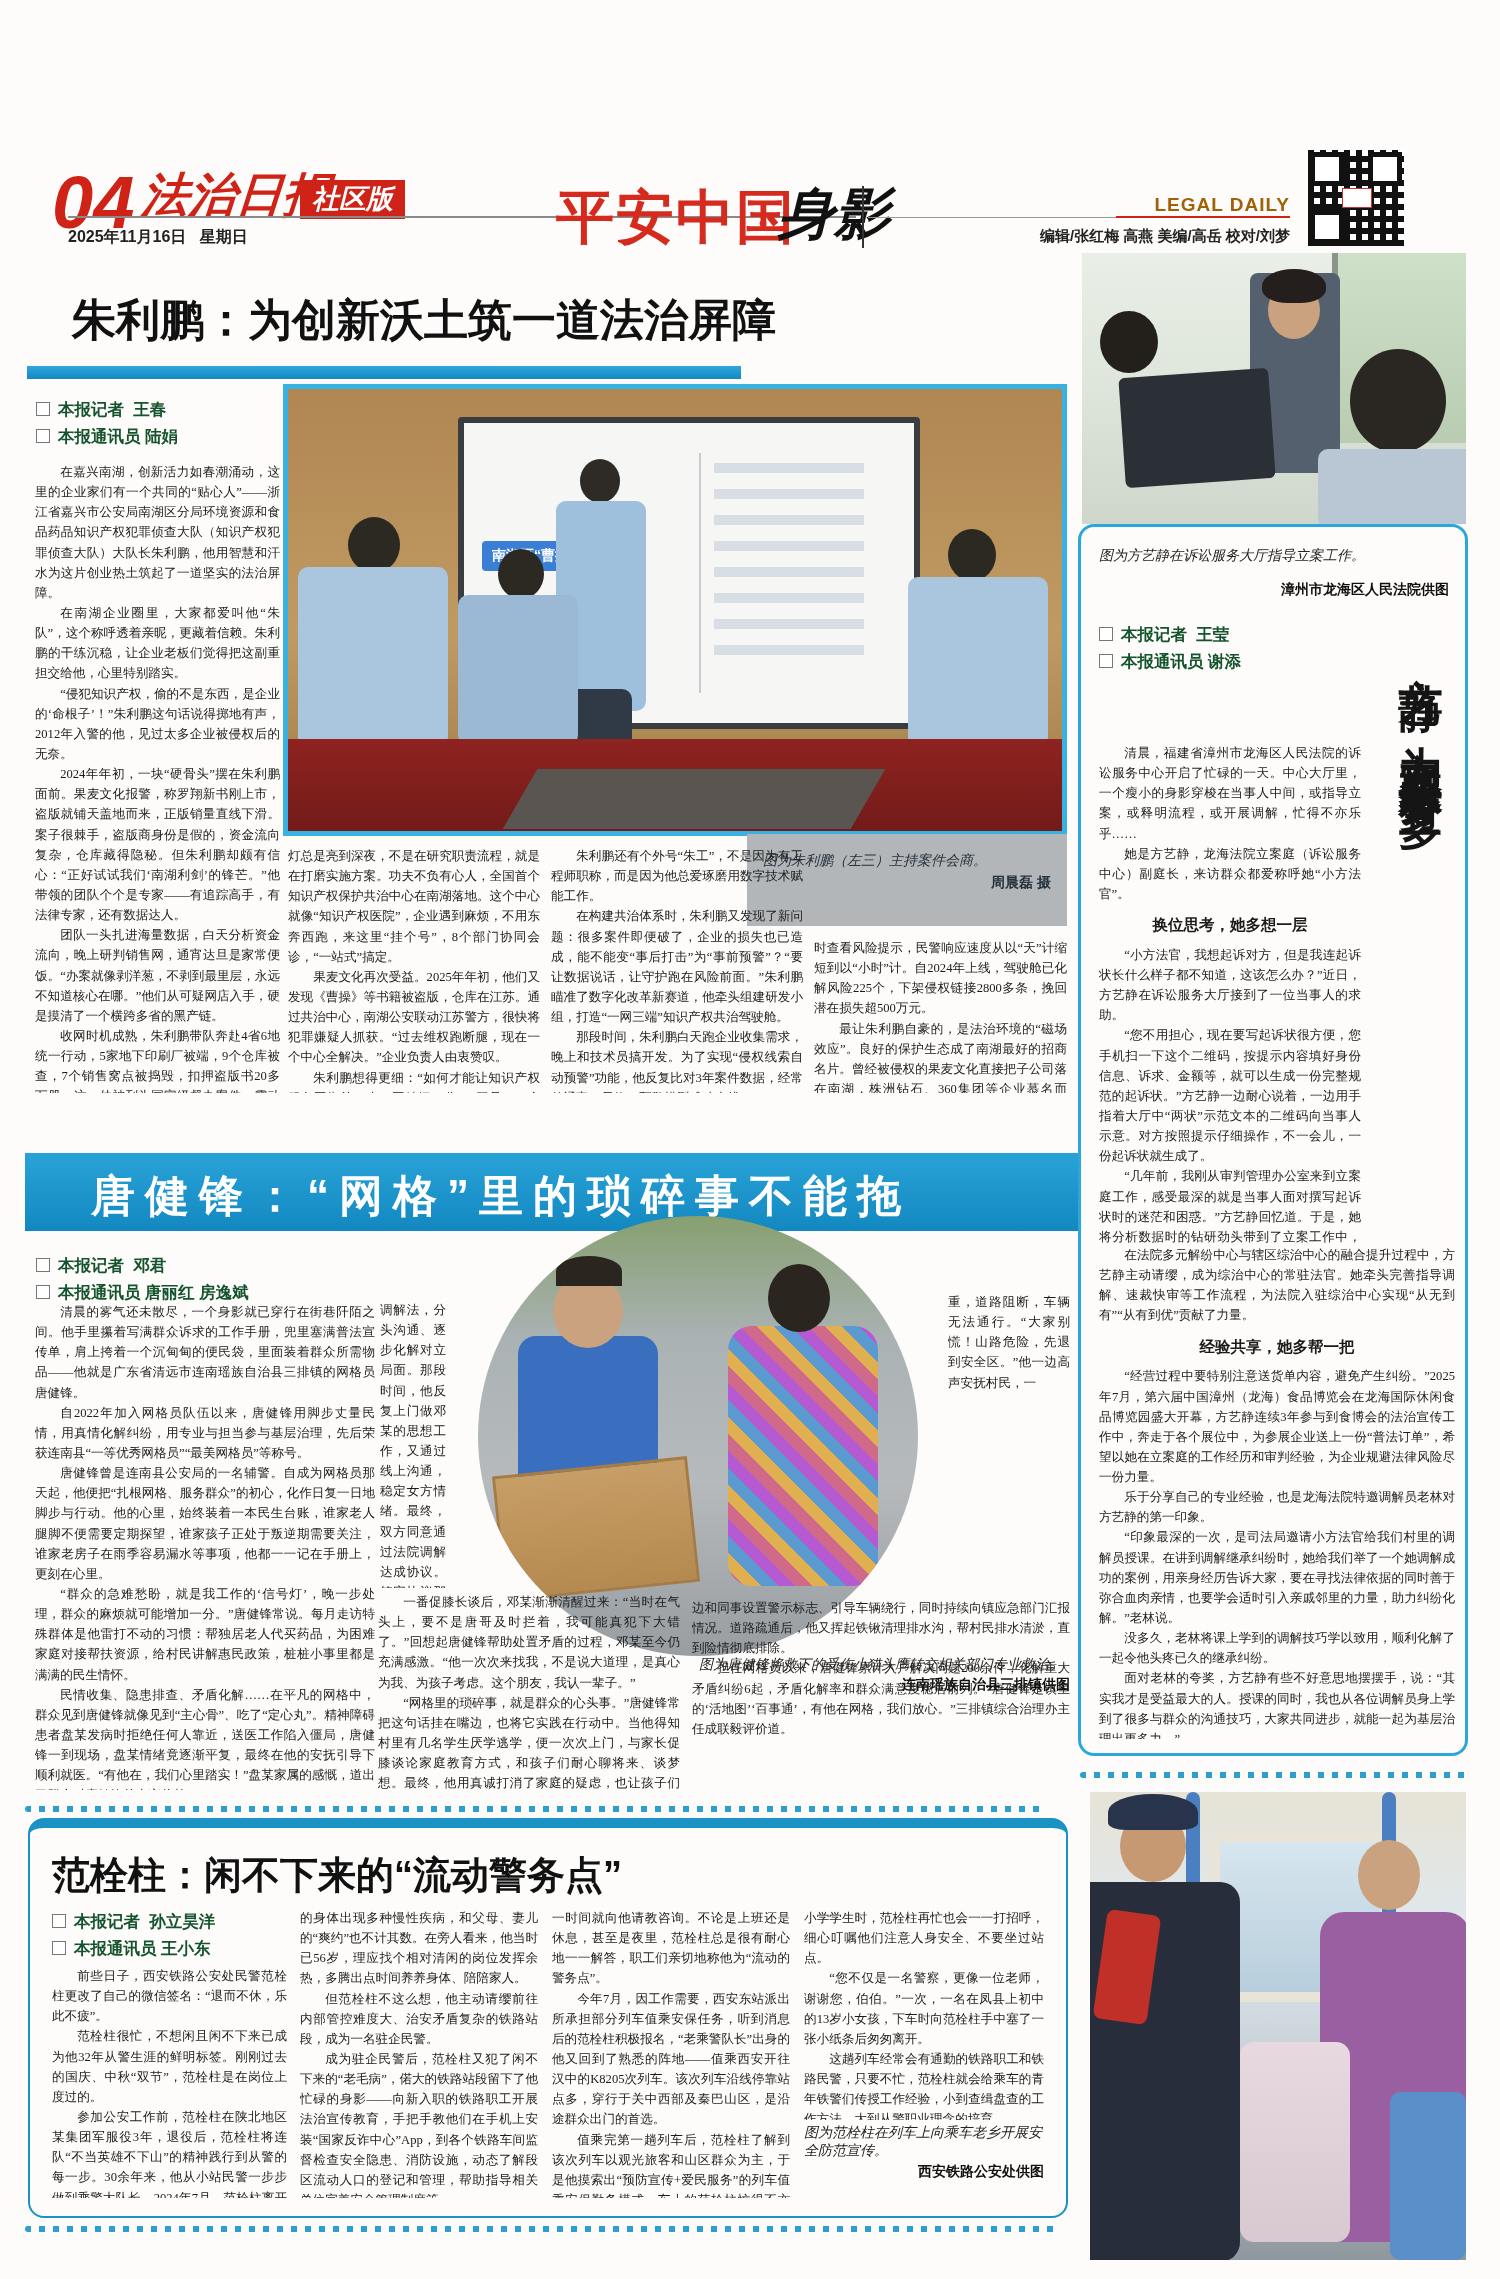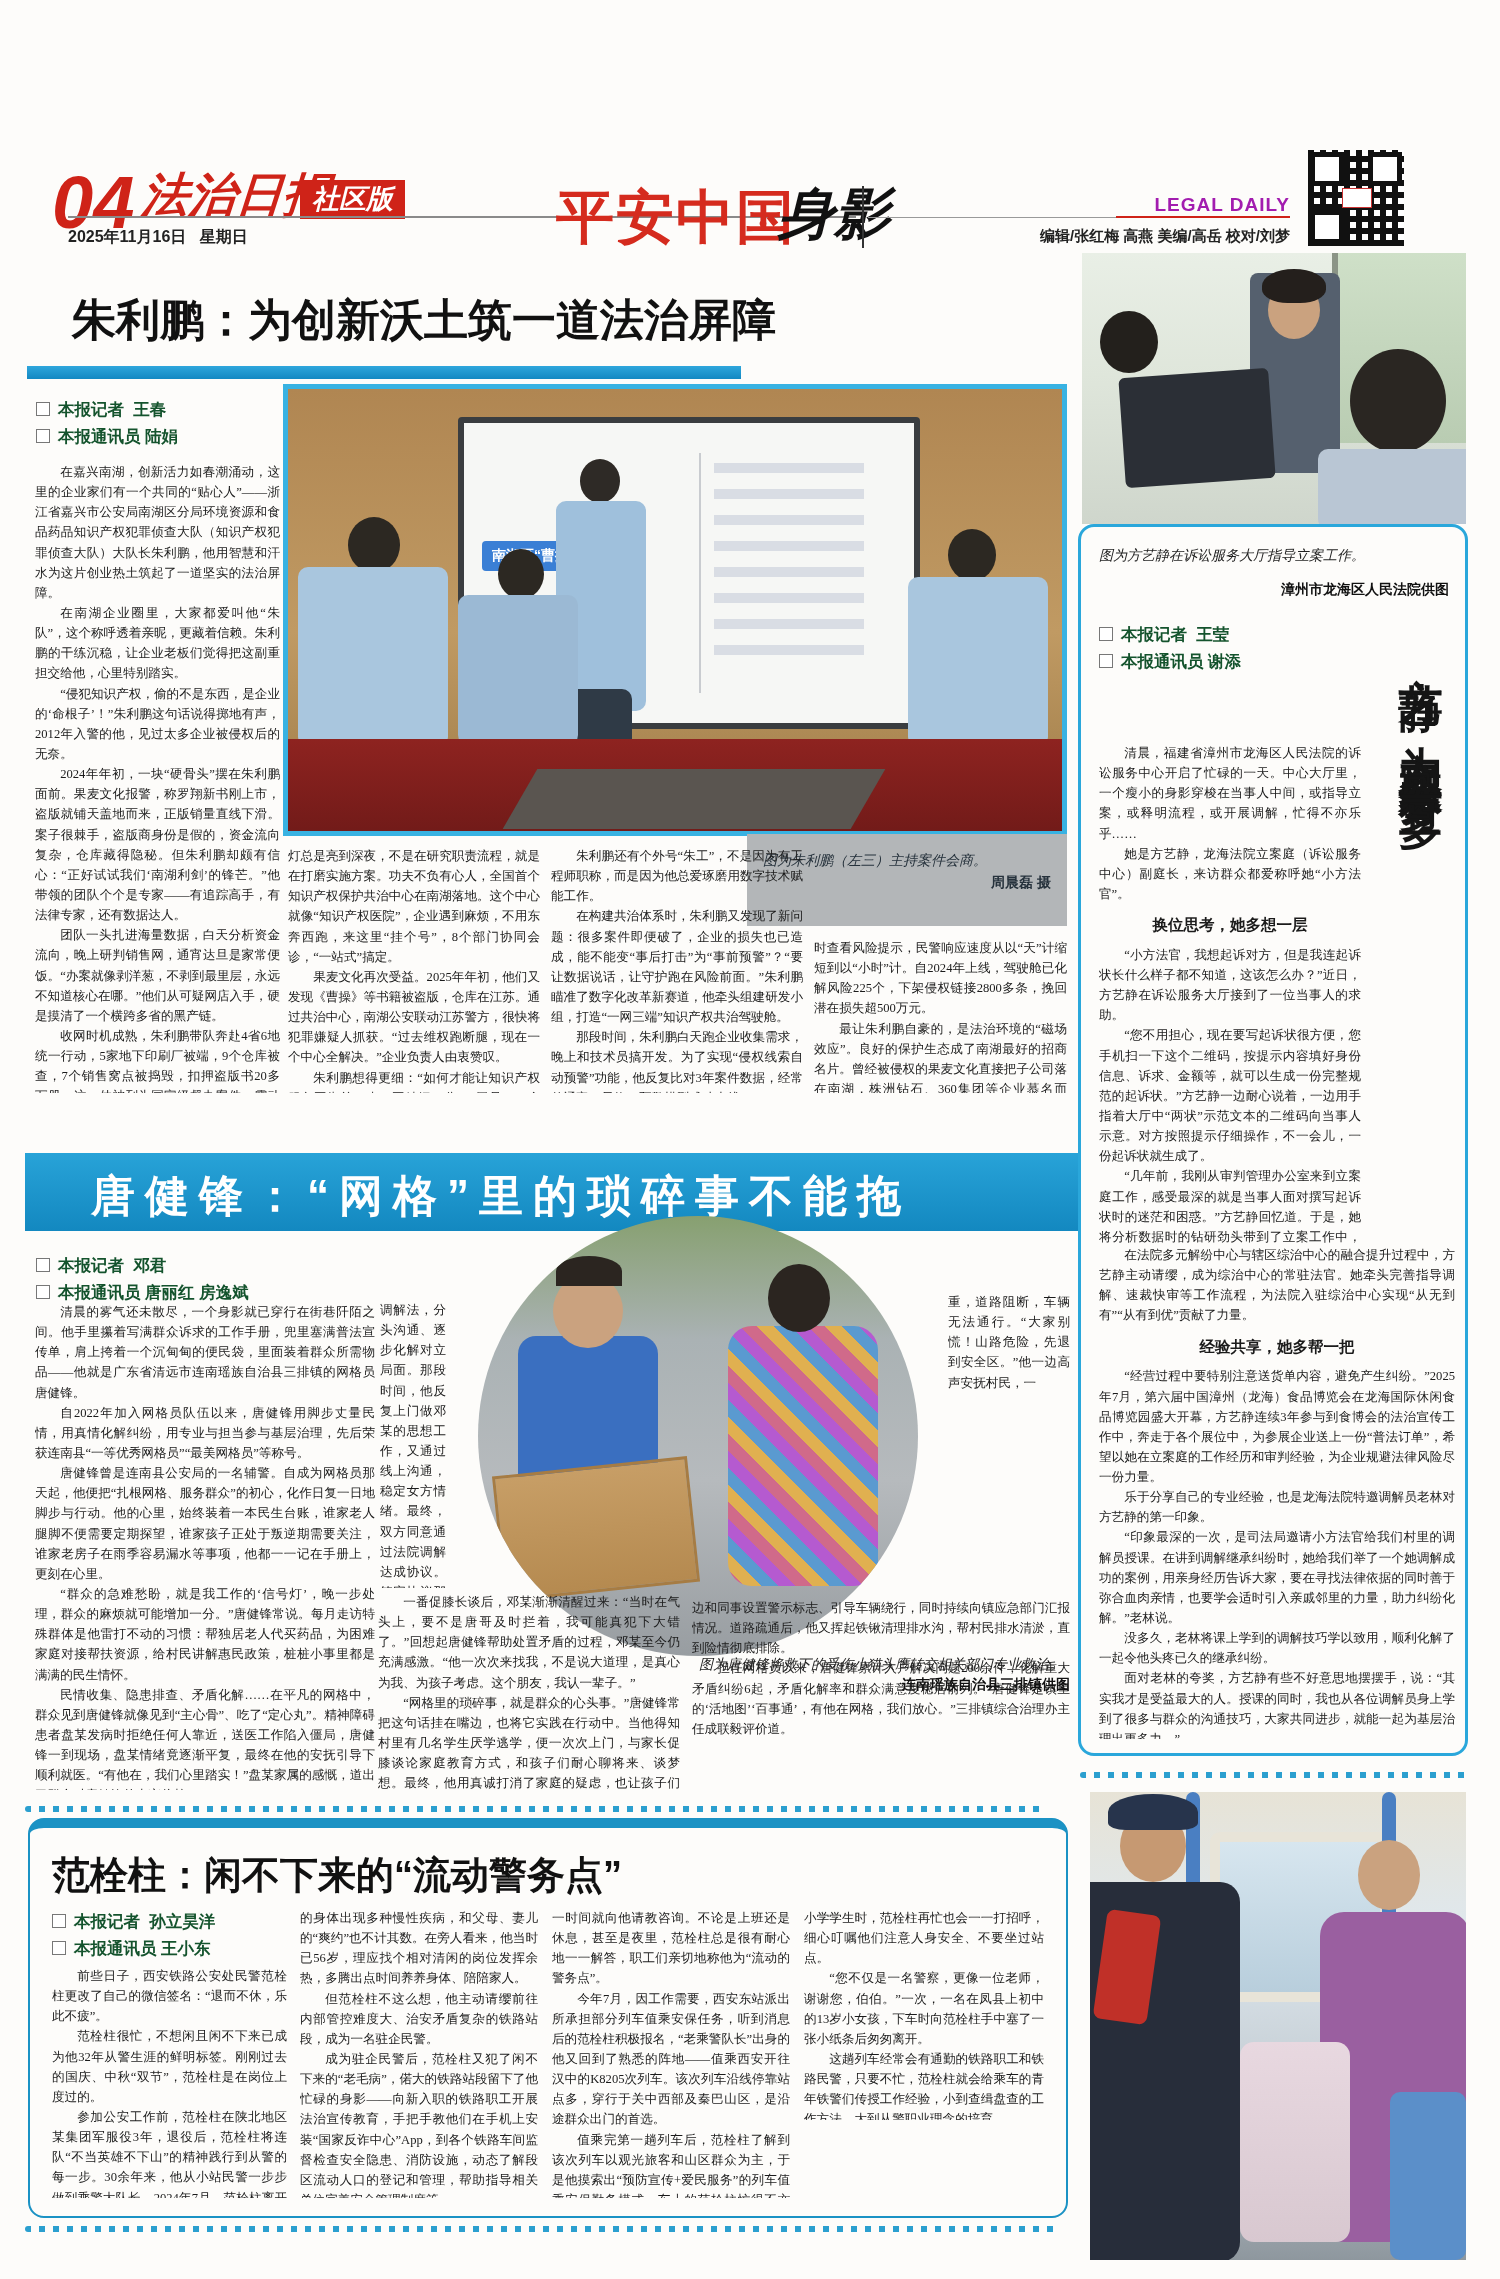--- a/index.html
+++ b/index.html
@@ -9,21 +9,21 @@
   
   .pagenum{font-family:"Liberation Sans","DejaVu Sans",sans-serif;font-weight:900;color:#cf2318;font-size:74px;line-height:1;}
   .masthead{font-weight:bold;font-style:italic;color:#cf2318;font-size:47px;line-height:1;transform:skewX(-4deg);}
   .edition{background:#cf2318;color:#fff;font-weight:bold;font-style:italic;font-size:27px;padding:6px 12px;line-height:1;text-align:center;}
   .hrule{height:2px;background:#8a8a8a;}
   .dateline{font-family:"Liberation Sans","DejaVu Sans",sans-serif;font-weight:bold;font-size:16px;color:#222;}
   .secttitle{font-family:"Liberation Sans","DejaVu Sans",sans-serif;font-weight:900;color:#d52b1e;font-size:58px;line-height:1;letter-spacing:2px;}
   .sectdot{color:#d52b1e;font-size:42px;font-weight:900;}
   .sectscript{font-weight:900;font-style:italic;color:#111;font-size:56px;line-height:1;}
   .vertdiv{width:2px;background:#333;}
-  .legal{font-family:"Liberation Sans","DejaVu Sans",sans-serif;font-weight:bold;color:#a21caf;font-size:19px;letter-spacing:1px;}
+  .legal{font-family:"Liberation Sans","DejaVu Sans",sans-serif;font-weight:bold;color:#a16207;font-size:19px;letter-spacing:1px;}
   .credits{font-family:"Liberation Sans","DejaVu Sans",sans-serif;font-weight:bold;font-size:15px;color:#222;}
   .qr{background:
       repeating-linear-gradient(0deg,#111 0 6px,transparent 6px 12px),
       repeating-linear-gradient(90deg,#111 0 6px,#fff 6px 12px);}
   .qr .eye{position:absolute;width:24px;height:24px;border:5px solid #111;background:#fff;}
   .qr .seal{position:absolute;left:34px;top:38px;width:28px;height:18px;background:#fff;border:1px solid #c33;}
   
   .headline{font-family:"Liberation Sans","DejaVu Sans",sans-serif;font-weight:900;color:#111;margin-left:44px;}
   .bluebar{background:linear-gradient(180deg,#2ea6dc,#1388c2);}
   .byline{font-family:"Liberation Sans","DejaVu Sans",sans-serif;font-weight:bold;font-size:16.5px;line-height:1.65;color:#14532d;}
@@ -258,20 +258,24 @@
   <div class="abs body-text" style="left:552px;top:1908px;width:238px;height:290px;">
       <p class="noindent">一时间就向他请教咨询。不论是上班还是休息，甚至是夜里，范栓柱总是很有耐心地一一解答，职工们亲切地称他为“流动的警务点”。</p>
       <p>今年7月，因工作需要，西安东站派出所承担部分列车值乘安保任务，听到消息后的范栓柱积极报名，“老乘警队长”出身的他又回到了熟悉的阵地——值乘西安开往汉中的K8205次列车。该次列车沿线停靠站点多，穿行于关中西部及秦巴山区，是沿途群众出门的首选。</p>
       <p>值乘完第一趟列车后，范栓柱了解到该次列车以观光旅客和山区群众为主，于是他摸索出“预防宣传+爱民服务”的列车值乘安保勤务模式。车上的范栓柱忙得不亦乐乎：向旅游打卡的乘客开展安全防范宣传，有时还会推荐沿途风景观光点；主动将手机号码提供给那些时常乘车往返卖菜、就医的当地老乡，力所能及地帮助他们解决实际困难。碰到独自坐车上学的中</p>
     </div>
   <div class="abs body-text" style="left:804px;top:1908px;width:240px;height:212px;">
       <p class="noindent">小学学生时，范栓柱再忙也会一一打招呼，细心叮嘱他们注意人身安全、不要坐过站点。</p>
       <p>“您不仅是一名警察，更像一位老师，谢谢您，伯伯。”一次，一名在凤县上初中的13岁小女孩，下车时向范栓柱手中塞了一张小纸条后匆匆离开。</p>
       <p>这趟列车经常会有通勤的铁路职工和铁路民警，只要不忙，范栓柱就会给乘车的青年铁警们传授工作经验，小到查缉盘查的工作方法，大到从警职业理念的培育。</p>
     </div>
+  <div class="abs" style="left:804px;top:2124px;width:240px;">
+    <div class="caption-script">图为范栓柱在列车上向乘车老乡开展安全防范宣传。</div>
+    <div class="caption-credit" style="text-align:right;margin-top:3px;">西安铁路公安处供图</div>
+  </div>
 
   <div class="abs" style="left:1090px;top:1792px;width:376px;height:468px;overflow:hidden;background:#cdd8e0;">
     <div class="scene" style="background:linear-gradient(180deg,#e7e3d6 0%,#dfe8ee 30%,#b9c2c9 75%,#8e979e 100%);"></div>
     <div class="abs" style="left:120px;top:40px;width:160px;height:150px;background:linear-gradient(180deg,#d7e6ef,#b8cedc);border:10px solid #e8e4d8;border-radius:10px;"></div>
     <div class="abs" style="left:96px;top:0;width:14px;height:260px;background:#4a7fc2;border-radius:7px;"></div>
     <div class="abs" style="left:292px;top:0;width:14px;height:240px;background:#4a7fc2;border-radius:7px;"></div>
     <div class="sil" style="left:-20px;top:90px;width:170px;height:380px;background:#272d3a;border-radius:20px;"></div>
     <div class="head-c" style="left:30px;top:18px;width:66px;height:72px;background:#c69972;"></div>
     <div class="abs" style="left:18px;top:2px;width:90px;height:36px;background:#27344c;border-radius:50% 50% 20% 20%;"></div>
     <div class="abs" style="left:10px;top:120px;width:54px;height:110px;background:#c03028;transform:rotate(8deg);border-radius:8px;"></div>

